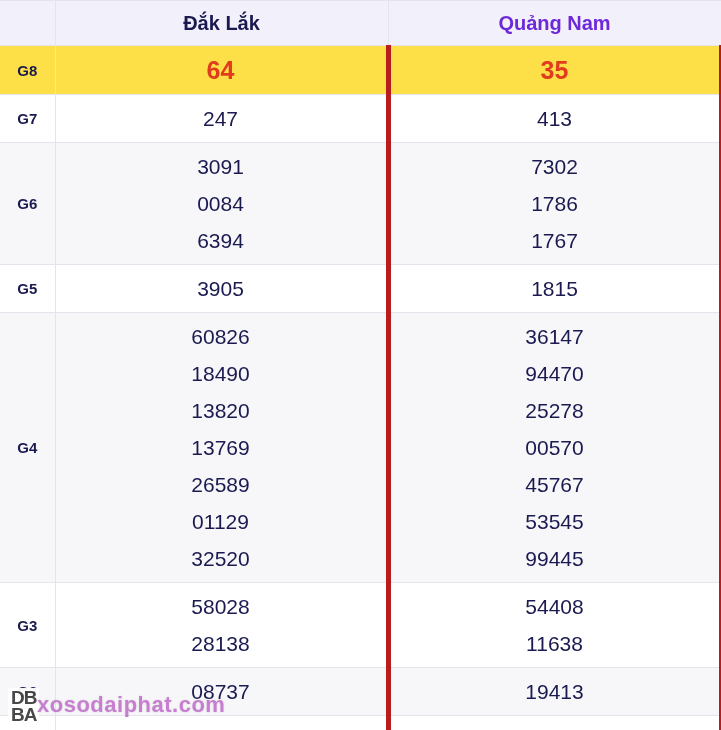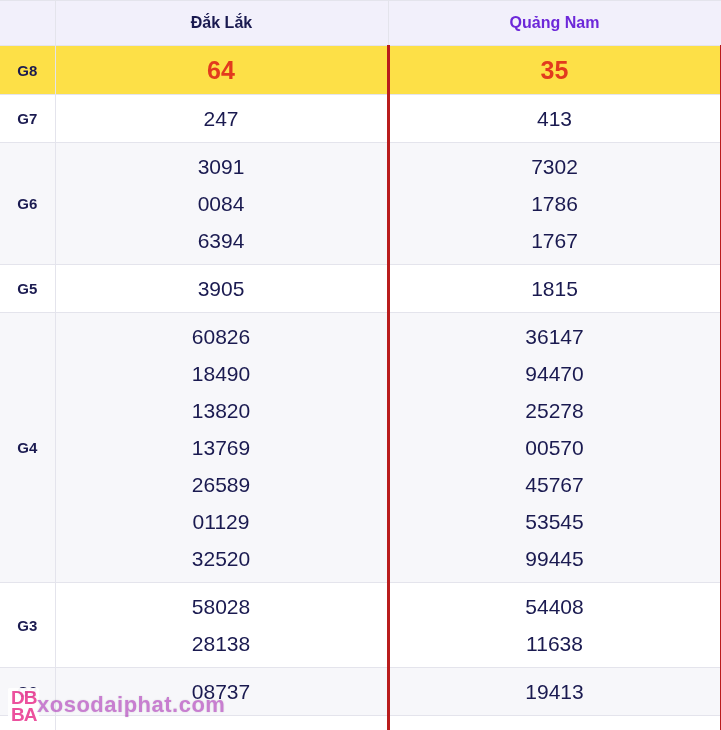--- a/index.html
+++ b/index.html
@@ -23,21 +23,21 @@
     padding: 0;
     text-align: center;
     vertical-align: middle;
   }
   col.label-col { width: 55px; }
   col.prov-col  { width: 333px; }
 
   thead th {
     background: #f2f0fb;
     height: 44px;
-    font-size: 16px;
+    font-size: 20px;
     font-weight: bold;
     border-top: none;
   }
   th.province-a { color: #1a1a50; }
   th.province-b { color: #6d28d9; }
   th.corner { background: #f2f0fb; border-left: none; }
 
   td.label {
     font-size: 15px;
     font-weight: bold;
@@ -47,42 +47,42 @@
   }
   tr.alt td.label { background: #ffffff; }
   tr.alt td.nums  { background: #ffffff; }
 
   td.nums {
     background: #f7f7fa;
     font-size: 21px;
     color: #1a1a50;
     line-height: 37px;
     padding: 5px 0;
-    border-right: 3px solid #b91c1c;
+    border-right: 5px solid #b91c1c;
   }
   td.nums .n { display: block; }
 
   tr.g8 td.nums { font-size: 25px; font-weight: bold; color: #e23a1e; line-height: 38px; }
   tr.g8 td.label, tr.g8 td.nums { background: #fde047; }
 
   
   .wm {
     position: absolute;
     left: 8px;
     top: 686px;
     width: 180px;
     height: 40px;
     pointer-events: none;
   }
   .wm-badge {
     position: absolute;
     left: 0;
     top: 2px;
     background: #ffffff;
-    color: #ec4899;
+    color: #404040;
     font-weight: bold;
     font-size: 19px;
     letter-spacing: -1px;
     line-height: 17px;
     padding: 1px 3px;
     border-radius: 2px;
     opacity: 0.95;
   }
   .wm-text {
     position: absolute;

